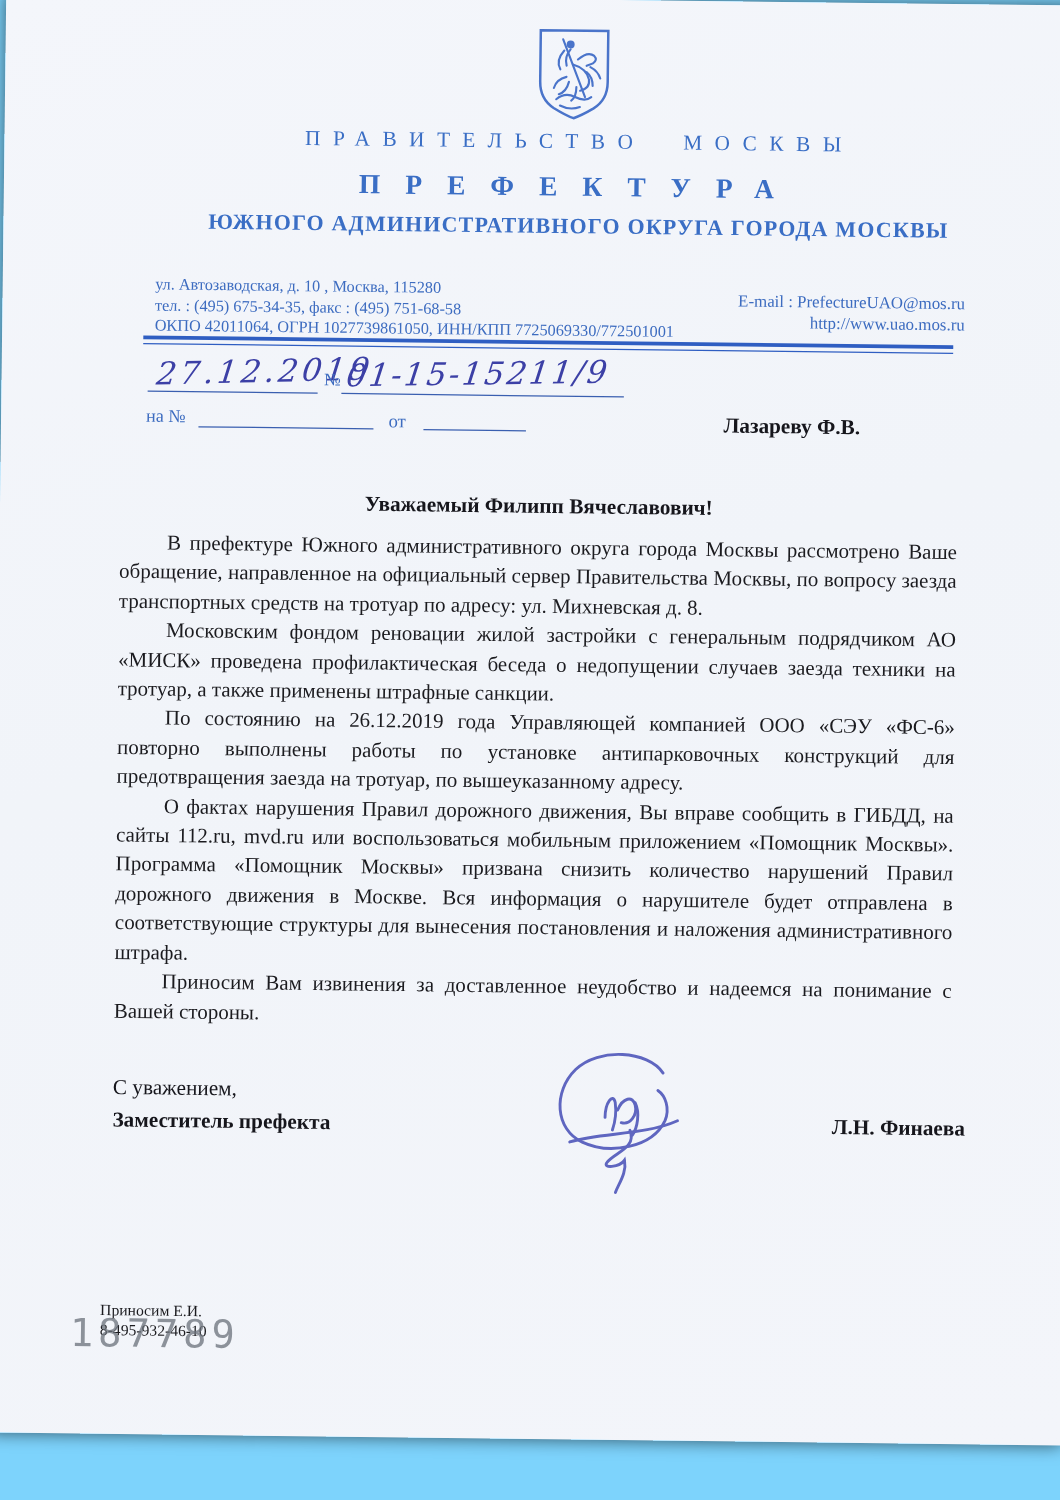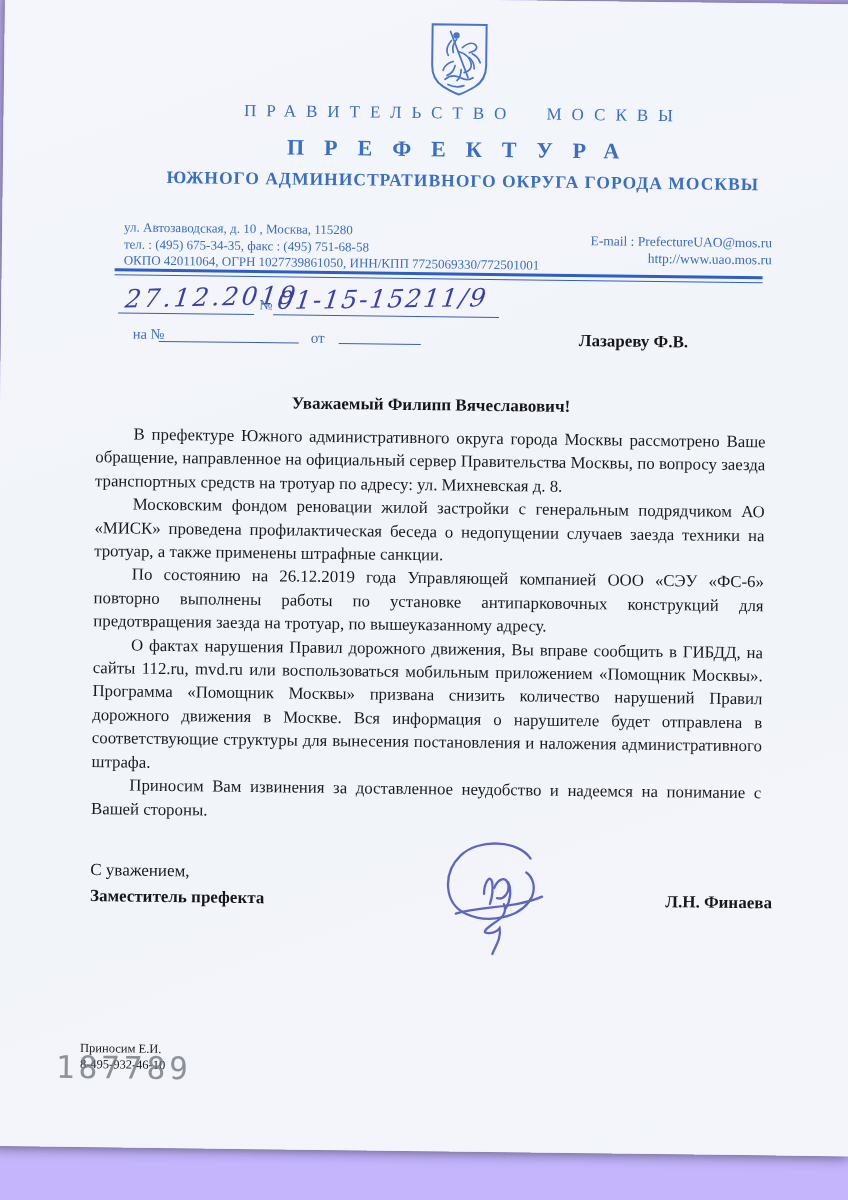--- a/index.html
+++ b/index.html
@@ -5,21 +5,21 @@
   * { margin: 0; padding: 0; box-sizing: border-box; }
   html, body { width: 848px; height: 1200px; }
   body {
     background: #000;
     font-family: "Liberation Serif", "DejaVu Serif", serif;
     overflow: hidden;
   }
   .scene {
     position: relative;
     width: 848px; height: 1200px;
-    background: #c4b5fd;
+    background: #7dd3fc;
     overflow: hidden;
   }
   .paper {
     position: absolute;
     left: 5px; top: -6px;
     width: 858px; height: 1152px;
     background: linear-gradient(160deg, #f4f6fb 0%, #f1f4f9 45%, #f3f5fa 100%);
     transform: rotate(0.7deg);
     transform-origin: 0 0;
     box-shadow: 0 0 14px rgba(0,0,0,0.6);
@@ -61,21 +61,21 @@
     transform: rotate(-2deg) skewX(-8deg);
   }
   .no-sign { left: 258px; top: 300px; color: #3d6cc0; font-size: 14px; }
   .hw-number {
     left: 276px; top: 286px; font-size: 25px; letter-spacing: 2px;
     transform: rotate(-1.5deg) skewX(-8deg);
   }
   .u-line { border-bottom: 1.2px solid #3a5fb0; height: 1px; }
   .u-date { left: 117px; top: 317px; width: 136px; }
   .u-number { left: 272px; top: 317px; width: 226px; }
-  .na-label { left: 116px; top: 330px; color: #3d6cc0; font-size: 14.5px; margin-left: 16px; }
+  .na-label { left: 116px; top: 330px; color: #3d6cc0; font-size: 14.5px; }
   .u-na { left: 158px; top: 345px; width: 140px; }
   .ot-label { left: 310px; top: 332px; color: #3d6cc0; font-size: 15px; }
   .u-ot { left: 338px; top: 345px; width: 82px; }
 
   .addressee {
     left: 578px; top: 330px; font-size: 17px; font-weight: bold; color: #16161c;
   }
 
   
   .salutation {

